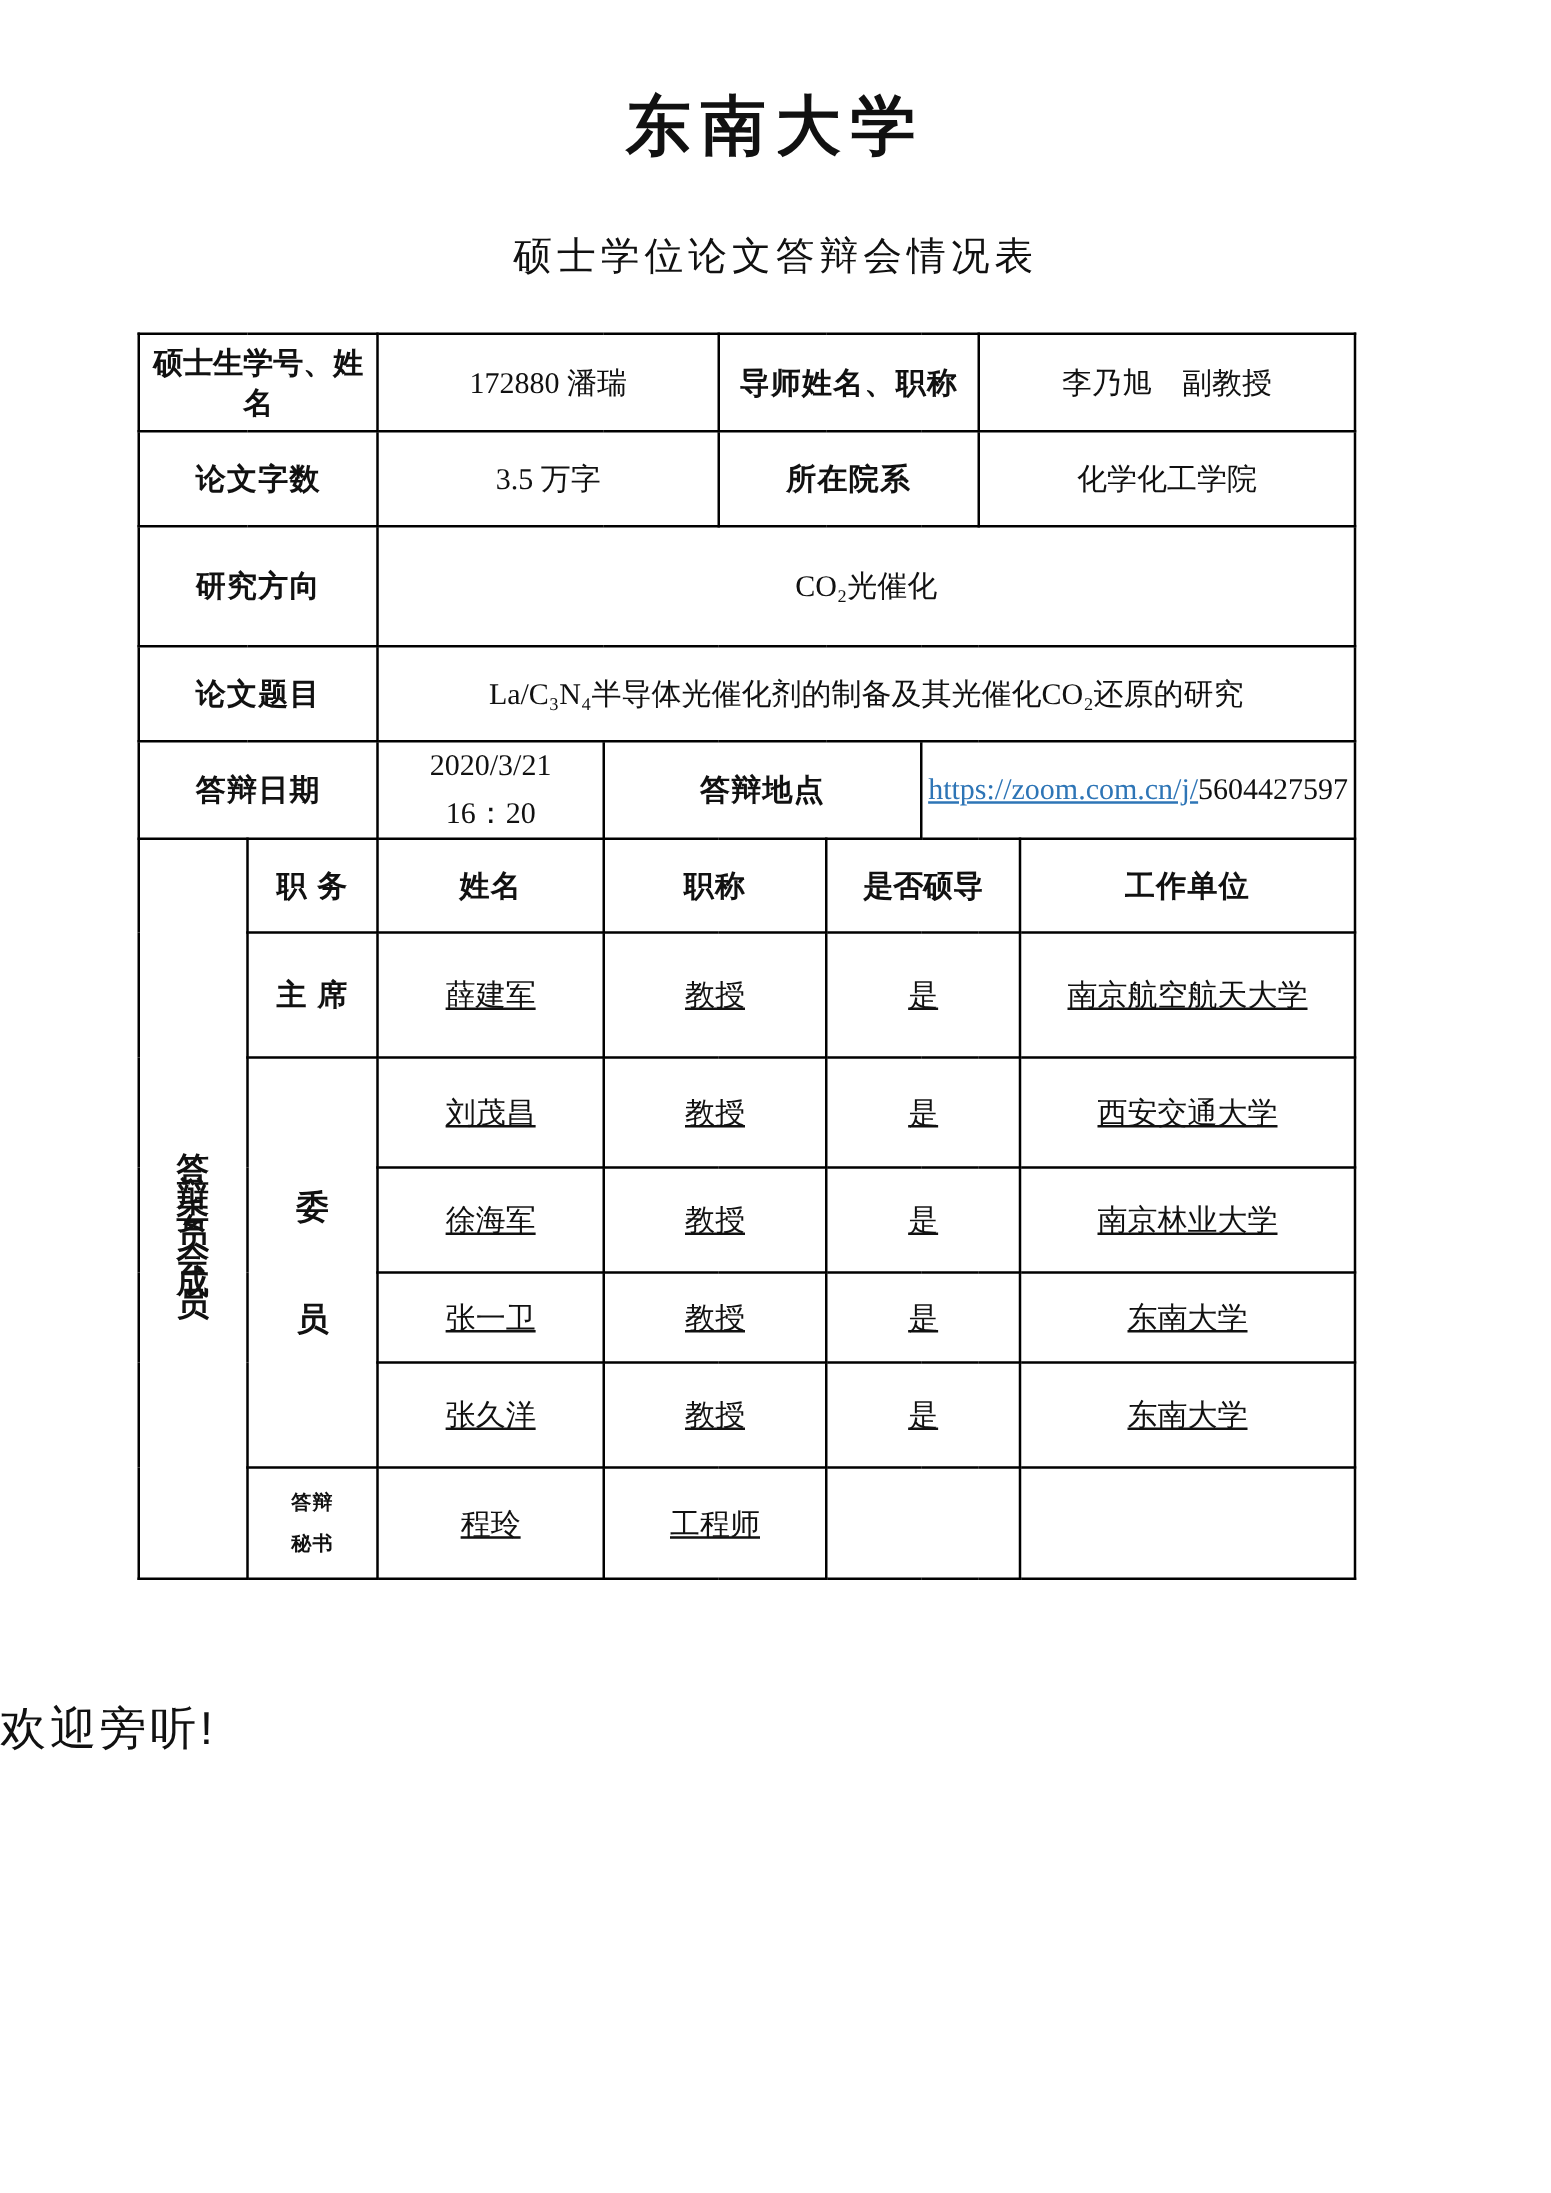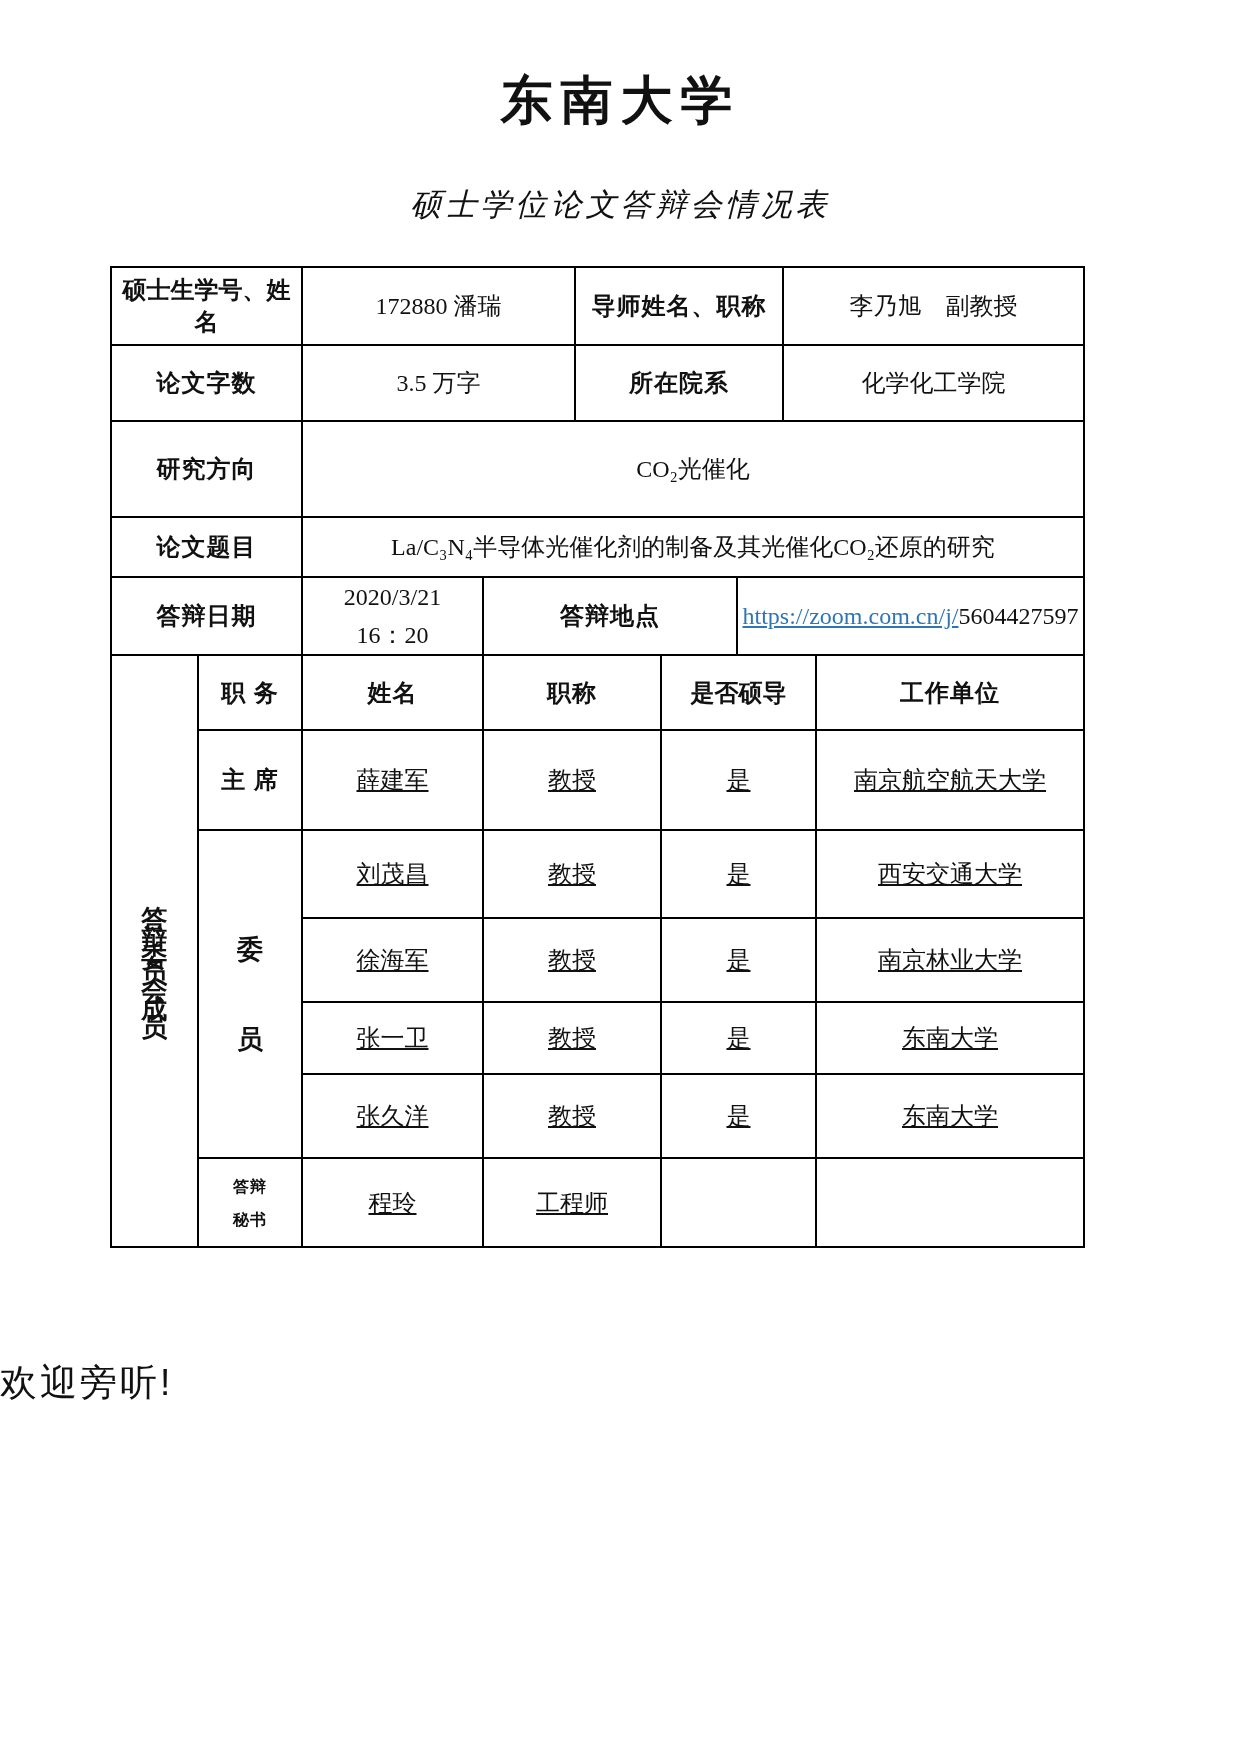--- a/index.html
+++ b/index.html
@@ -8,21 +8,21 @@
     font-family:"Liberation Serif","DejaVu Serif",serif;color:#111;
     -webkit-font-smoothing:antialiased;
   }
   .doc-title{
     position:absolute;top:66px;left:0;right:0;text-align:center;
     font-size:52px;letter-spacing:8px;font-weight:600;
     font-family:"Liberation Serif","DejaVu Serif",serif;
   }
   .doc-subtitle{
     position:absolute;top:184px;left:0;right:0;text-align:center;
-    font-size:31px;letter-spacing:4px;font-weight:500;font-style:italic;
+    font-size:31px;letter-spacing:4px;font-weight:500;
   }
   table.form-table{
     position:absolute;left:110px;top:266px;width:973px;
     border-collapse:collapse;table-layout:fixed;
   }
   table.form-table td{
     border:2px solid #000;padding:0;text-align:center;vertical-align:middle;
     font-size:24px;overflow:hidden;
   }
   td.lbl{
@@ -88,21 +88,21 @@
     <td colspan="2" class="val">3.5 万字</td>
     <td colspan="3" class="lbl">所在院系</td>
     <td colspan="2" class="val">化学化工学院</td>
   </tr>
 
   <tr style="height:96px">
     <td colspan="2" class="lbl vt">研究方向</td>
     <td colspan="7" class="val vt">CO₂光催化</td>
   </tr>
 
-  <tr style="height:60px">
+  <tr style="height:76px">
     <td colspan="2" class="lbl">论文题目</td>
     <td colspan="7" class="val">La/C₃N₄半导体光催化剂的制备及其光催化CO₂还原的研究</td>
   </tr>
 
   <tr style="height:77px">
     <td colspan="2" class="lbl">答辩日期</td>
     <td colspan="1" class="val pre">2020/3/21
 16：20</td>
     <td colspan="3" class="lbl">答辩地点</td>
     <td colspan="3" class="url-cell"><span class="url-link" id="venue-link" style="color: rgb(46, 117, 182);">https://zoom.com.cn/j/</span><span class="url-tail">5604427597</span></td>

